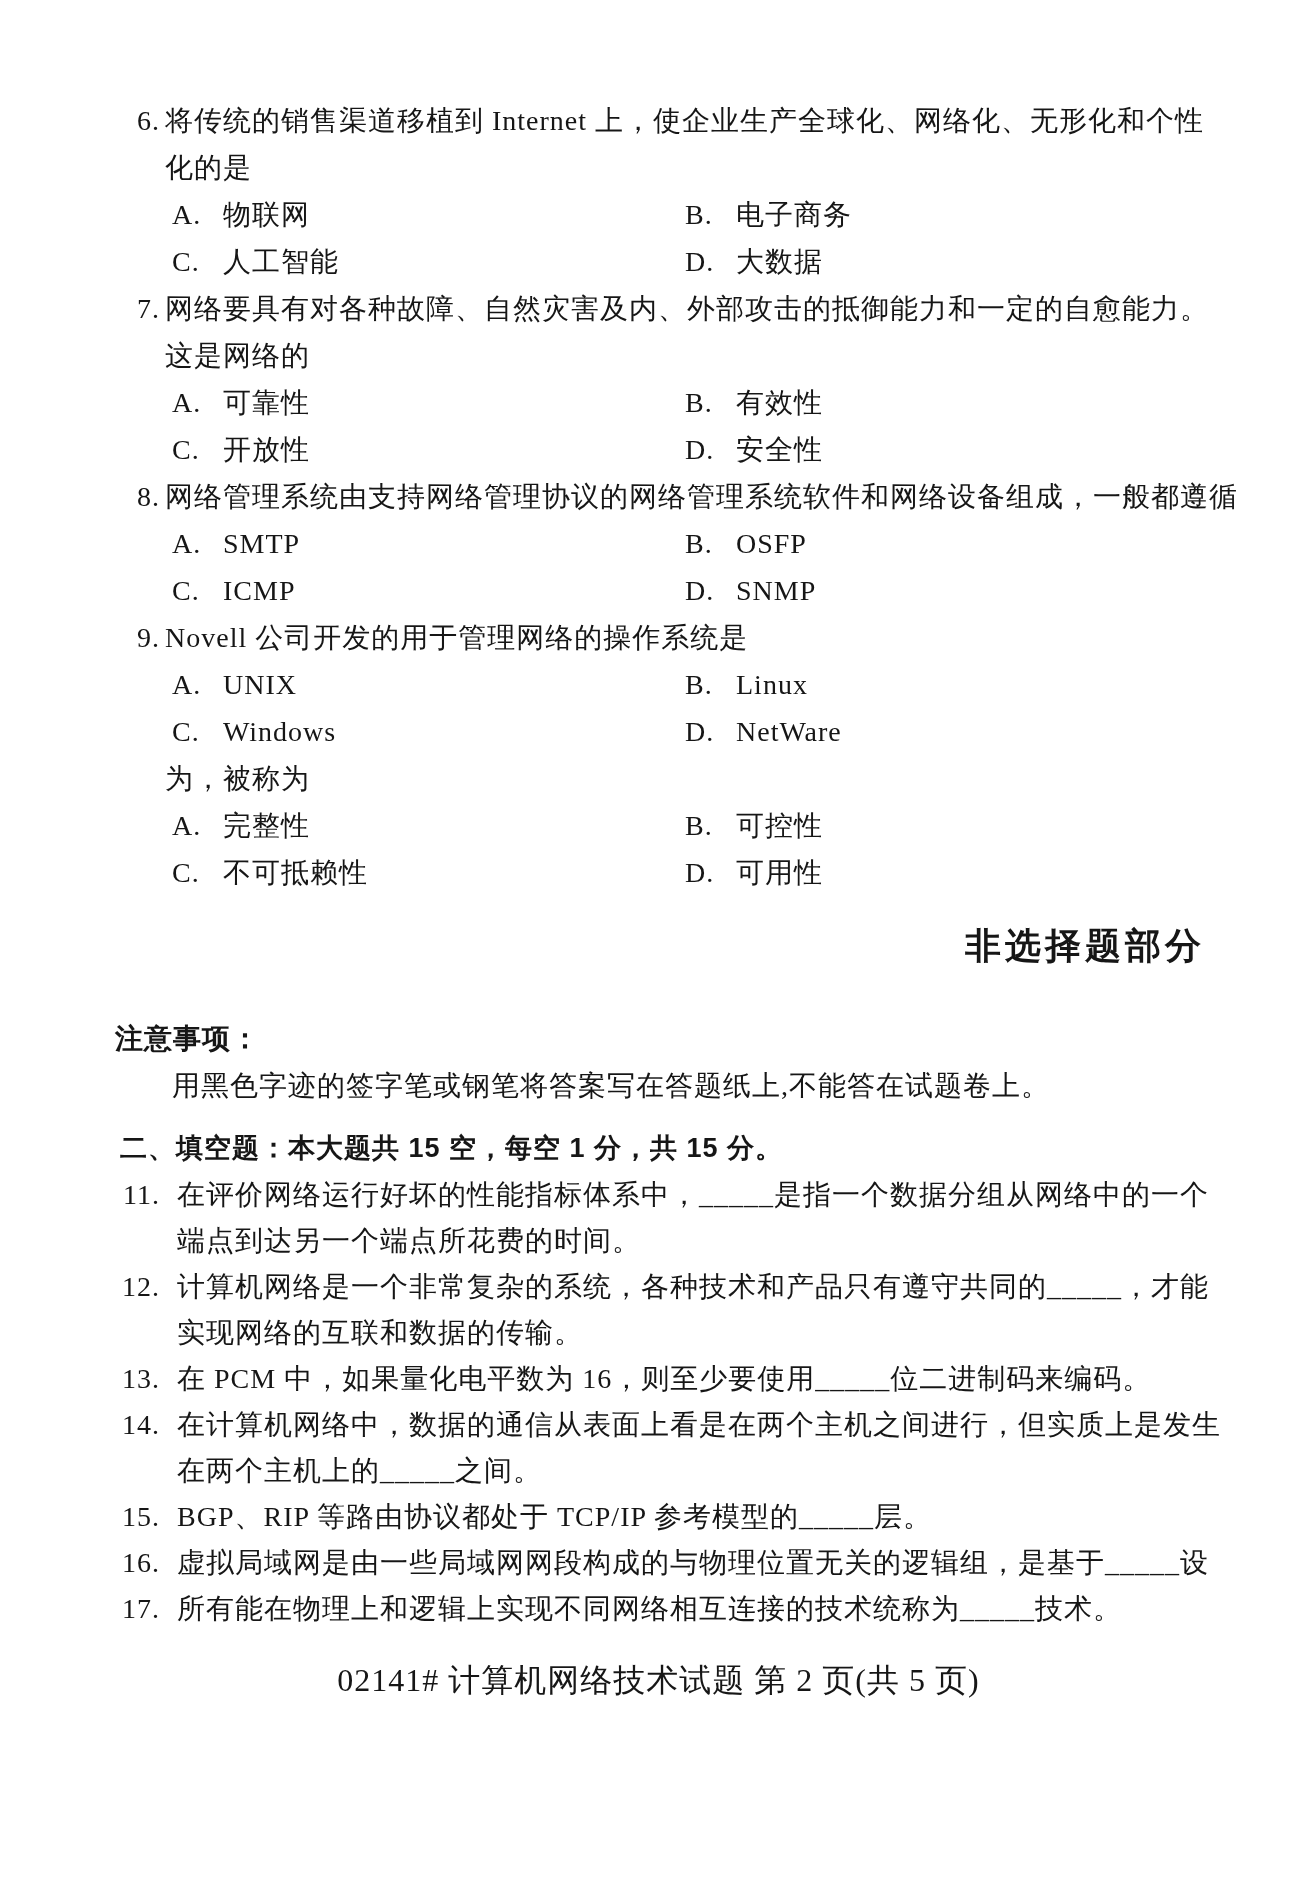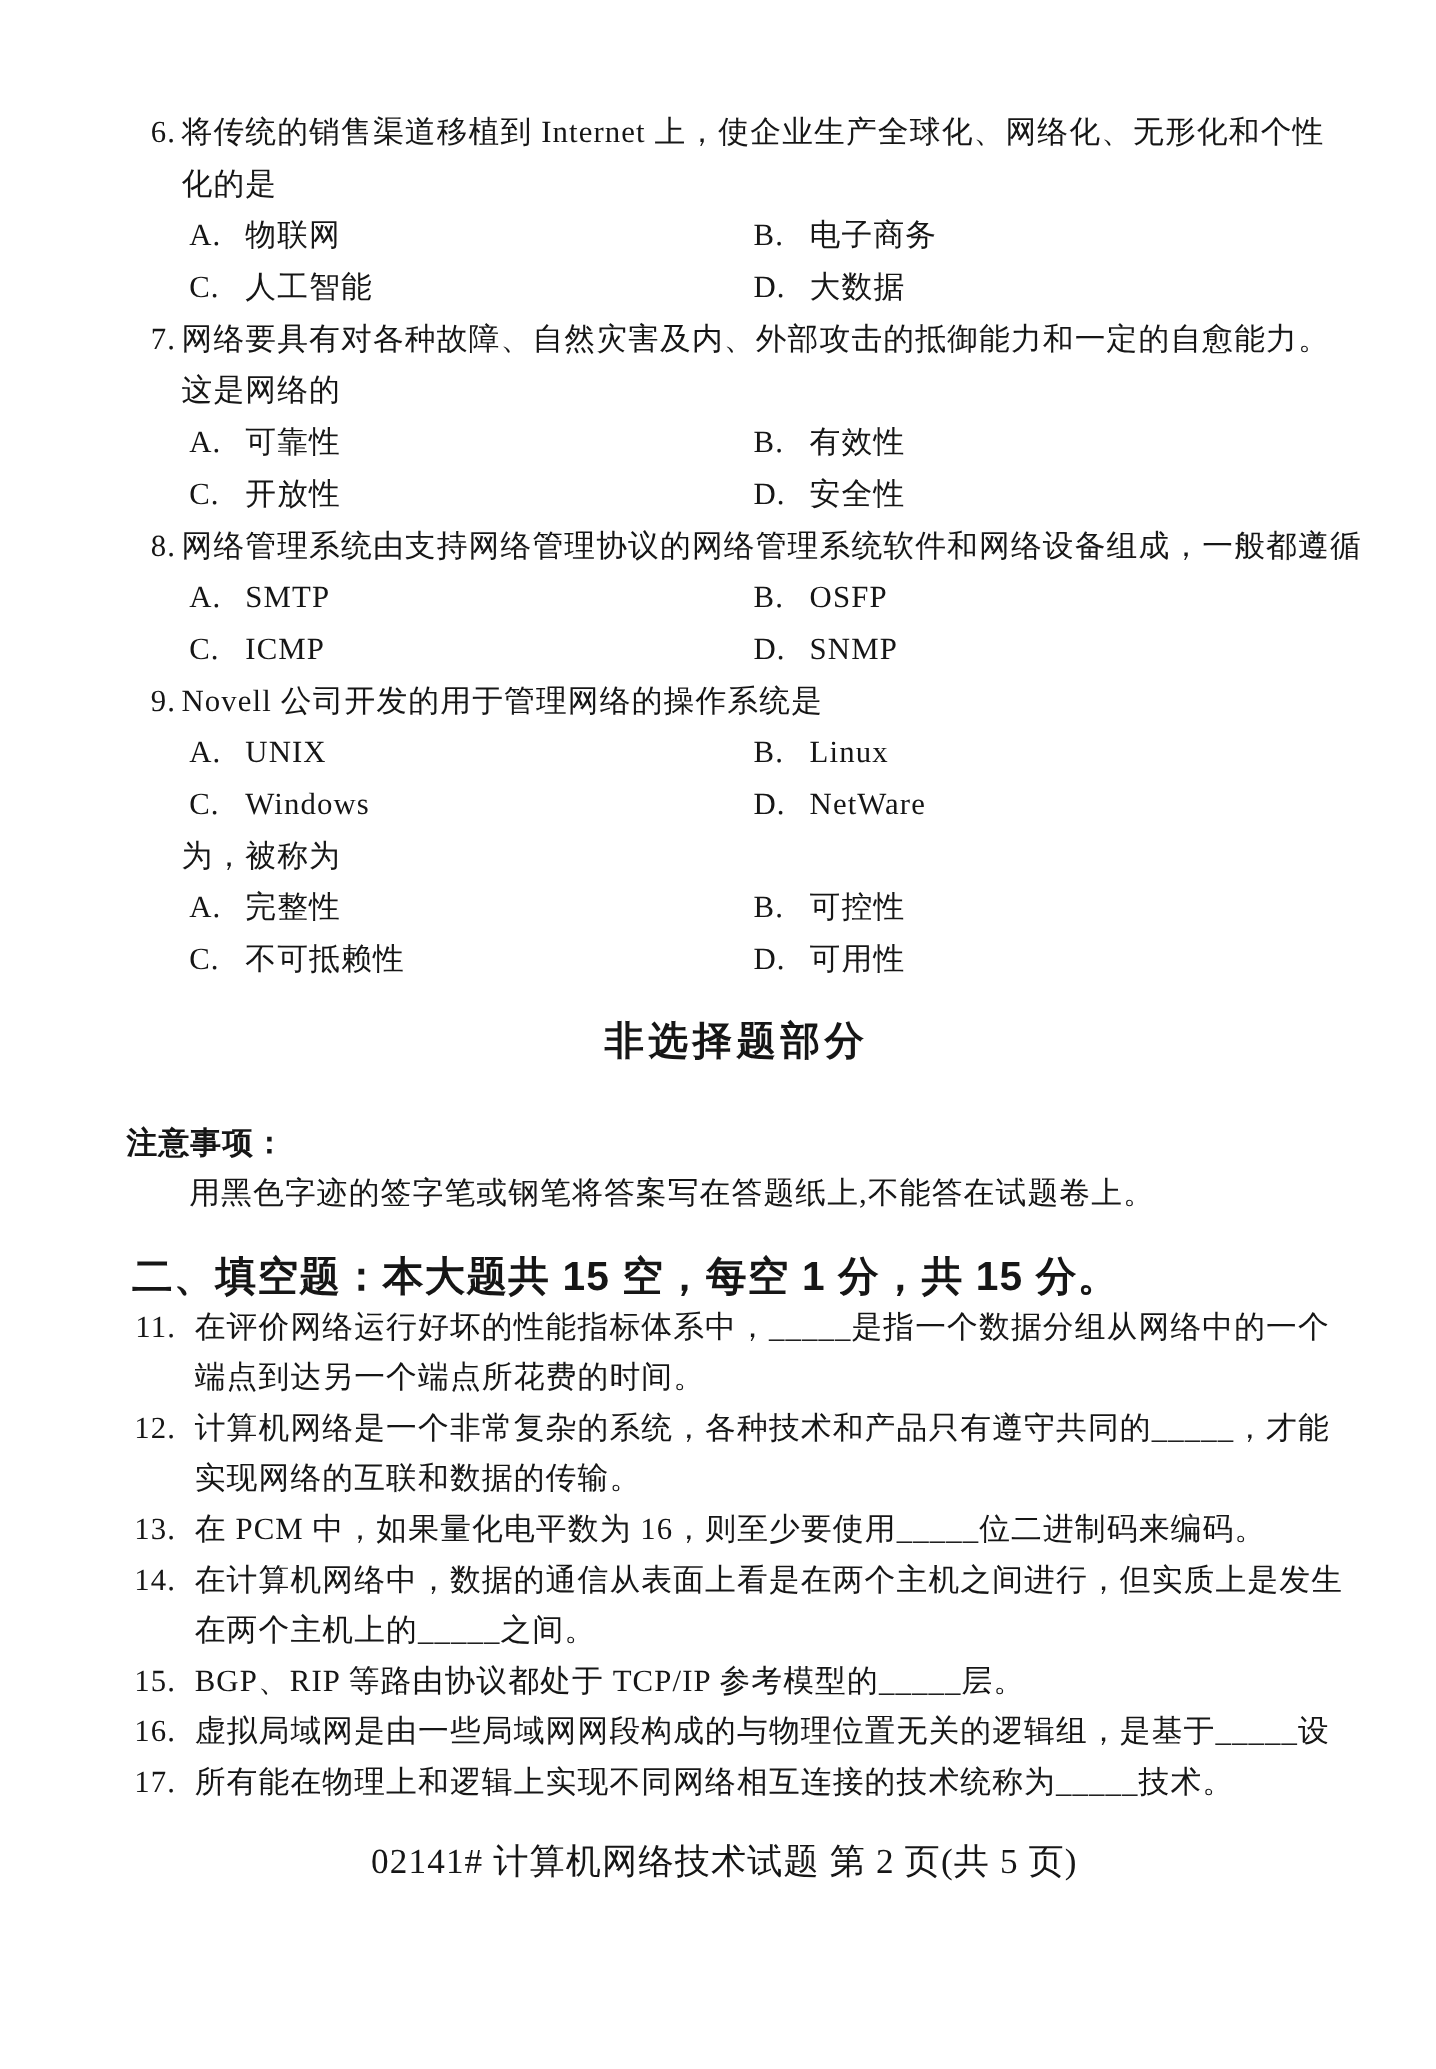--- a/index.html
+++ b/index.html
@@ -24,35 +24,35 @@
   .opt-letter{width:51px;flex:none;}
 
   
   .fill-section .q-row{line-height:46px;gap:12px;}
 
   .section-title{
     margin-top:25px;
     font-family:"Liberation Sans","DejaVu Sans",sans-serif;
     font-weight:bold;
     font-size:36px;line-height:50px;
-    text-align:center;letter-spacing:4px;
+    text-align:right;letter-spacing:4px;
     padding-left:22px;
   }
   .notes-heading{
     margin-top:44px;margin-left:3px;
     font-family:"Liberation Sans","DejaVu Sans",sans-serif;
     font-weight:bold;font-size:28px;line-height:47px;letter-spacing:1px;
   }
   .notes-body{
     margin-left:60px;font-size:28px;line-height:47px;letter-spacing:1px;white-space:nowrap;
   }
   .fill-heading{
-    margin-top:28px;margin-left:8px;
+    margin-top:16px;margin-left:8px;
     font-family:"Liberation Sans","DejaVu Sans",sans-serif;
-    font-weight:bold;font-size:37px;line-height:47px;letter-spacing:1px;white-space:nowrap;
+    font-weight:bold;font-size:27px;line-height:47px;letter-spacing:1px;white-space:nowrap;
   }
   .page-footer{
     margin-top:25px;
     text-align:center;font-size:32px;line-height:46px;letter-spacing:1px;
   }
 </style>
 </head>
 <body>
 
 <div class="page">

